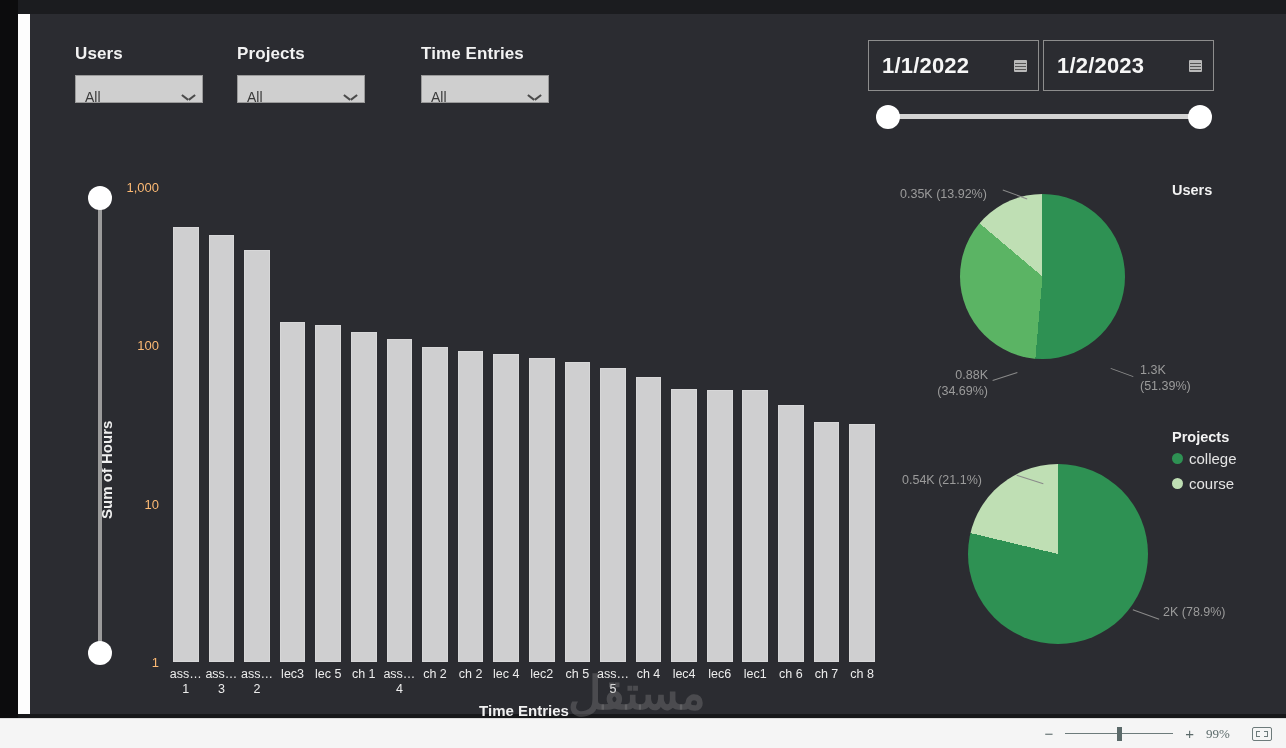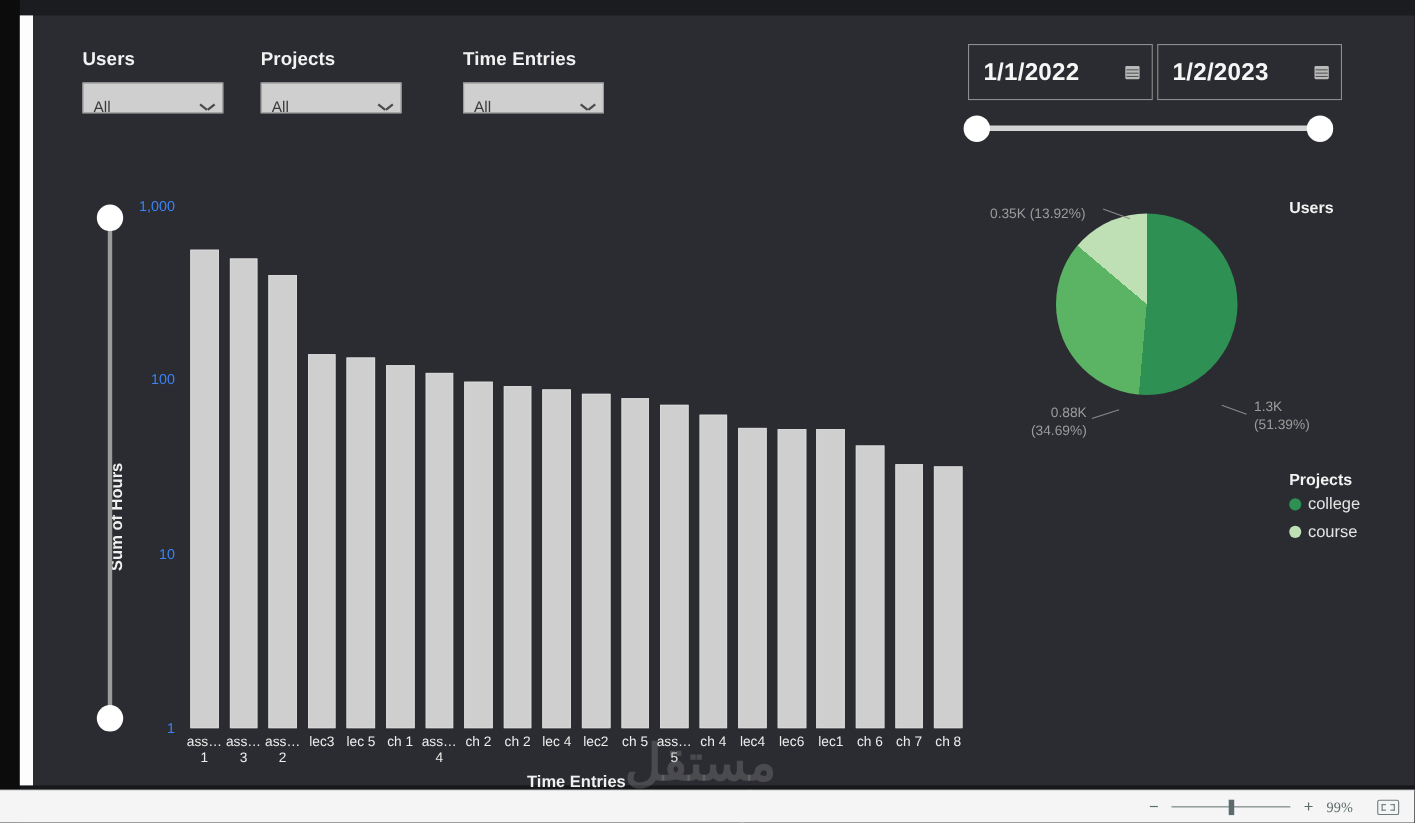--- a/index.html
+++ b/index.html
@@ -49,21 +49,21 @@
   .chev { width: 13px; height: 8px; position: relative; }
   .chev::before, .chev::after {
     content: ""; position: absolute; top: 1px; width: 8px; height: 1.6px;
     background: #4a4a4a;
   }
   .chev::before { left: 0; transform: rotate(38deg); transform-origin: left center; }
   .chev::after  { right: 0; transform: rotate(-38deg); transform-origin: right center; }
 
   
   .date-slicer { position: absolute; left: 868px; top: 40px; width: 352px; }
-  .date-row { display: flex; gap: 4px; margin-left: 12px; }
+  .date-row { display: flex; gap: 4px; }
   .date-box {
     width: 171px; height: 51px;
     border: 1px solid #8d8d8d; background: transparent;
     display: flex; align-items: center; justify-content: space-between;
     padding: 0 11px 0 13px; cursor: pointer;
   }
   .date-text { color: #f6f6f6; font-size: 22px; font-weight: bold; letter-spacing: .2px; }
   .cal-icon {
     width: 13px; height: 12px; background: #b9b9b9; border-radius: 1px;
     position: relative; flex: none;
@@ -103,21 +103,21 @@
     background: #fff; cursor: grab;
   }
   .v-knob.top { top: 10px; }
   .v-knob.bottom { bottom: 11px; }
 
   .plot {
     position: absolute; left: 98px; top: 23px; width: 712px; height: 475px;
   }
   .ytick {
     position: absolute; right: 100%; margin-right: 9px;
-    color: #3b82f6; font-size: 13px; white-space: nowrap; transform: translateY(-50%); margin-left: 48px;
+    color: #fdba74; font-size: 13px; white-space: nowrap; transform: translateY(-50%); margin-left: 48px;
   }
   .bars {
     position: absolute; left: 0; right: 0; bottom: 0; top: 0;
     display: flex; align-items: flex-end; gap: 0;
   }
   .bar-slot { flex: 1 1 0; height: 100%; display: flex; align-items: flex-end; justify-content: center; }
   .bar {
     width: 72%; background: #cfcfd0; border: 1px solid #d7d7d8; cursor: pointer;
   }
   .xlabels {
@@ -384,20 +384,33 @@
         <div>1.3K</div>
         <div>(51.39%)</div>
       </div>
       <div class="leader" style="left:200px; top:208px; width:24px; transform:rotate(20deg);"></div>
     </div>
 
     <div class="legend" style="left:1142px; top:168px;">
       <div class="legend-title">Users</div>
     </div>
 
+    <div class="pie-vis" style="left:880px; top:410px; width:340px; height:230px;">
+      <div class="pie" id="pie-projects" style="left: 58px; top: 40px; width: 180px; height: 180px; background: conic-gradient(rgb(46, 145, 83) 0deg, rgb(46, 145, 83) 283.465deg, rgb(191, 223, 180) 283.465deg, rgb(191, 223, 180) 360deg);"></div>
+
+      <div class="pie-label" style="left:-8px; top:48px;">
+        <span>0.54K (21.1%)</span>
+      </div>
+      <div class="leader" style="left:106px; top:55px; width:28px; transform:rotate(18deg);"></div>
+
+      <div class="pie-label" style="left:253px; top:180px;">
+        <span>2K (78.9%)</span>
+      </div>
+      <div class="leader" style="left:222px; top:190px; width:28px; transform:rotate(20deg);"></div>
+    </div>
 
     <div class="legend" style="left:1142px; top:415px;">
       <div class="legend-title">Projects</div>
       <div id="legend-projects">
           <div class="legend-item">
             <span class="legend-dot" style="background: rgb(46, 145, 83);"></span>
             <span class="legend-text">college</span>
           </div>
           <div class="legend-item">
             <span class="legend-dot" style="background: rgb(191, 223, 180);"></span>

